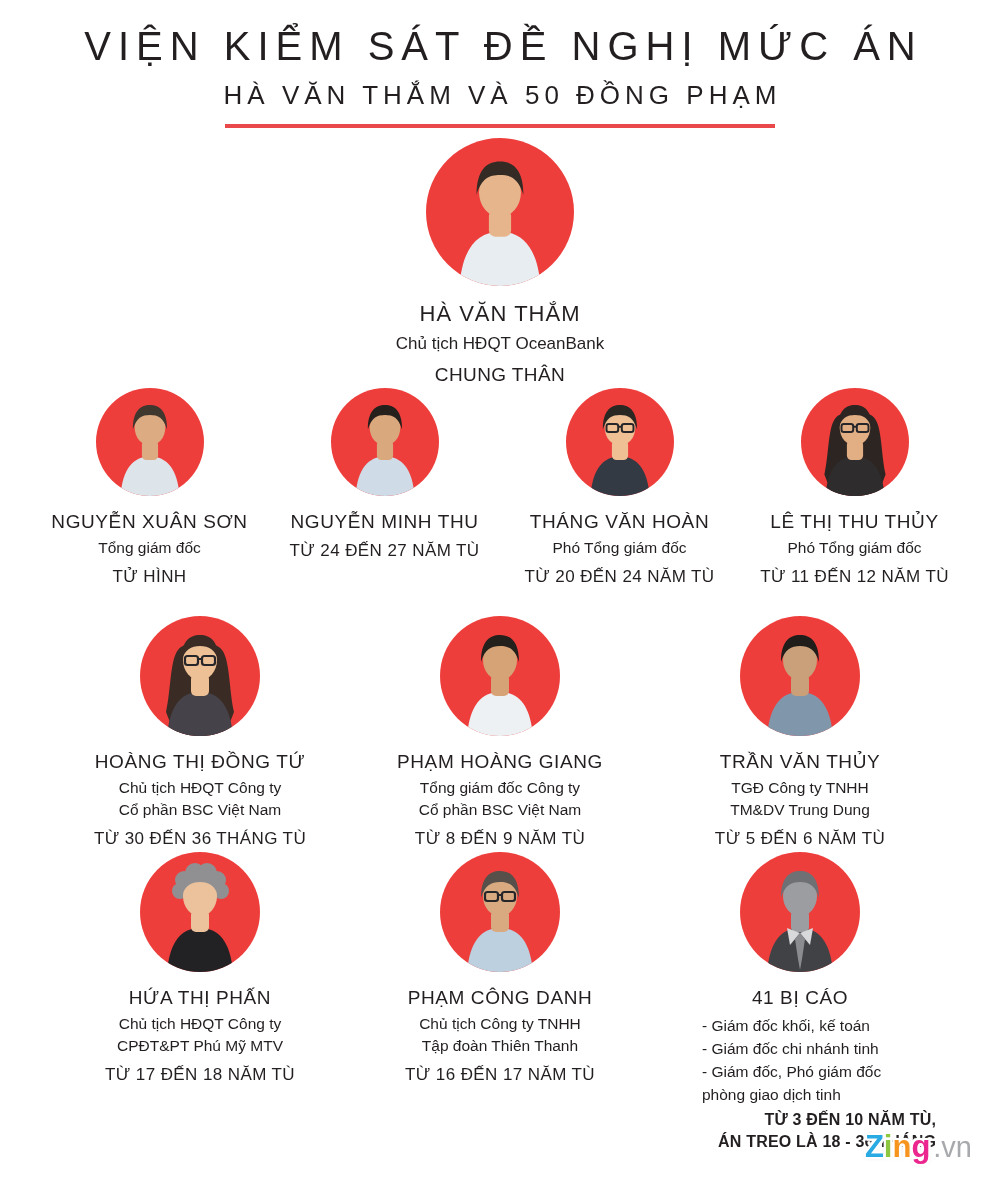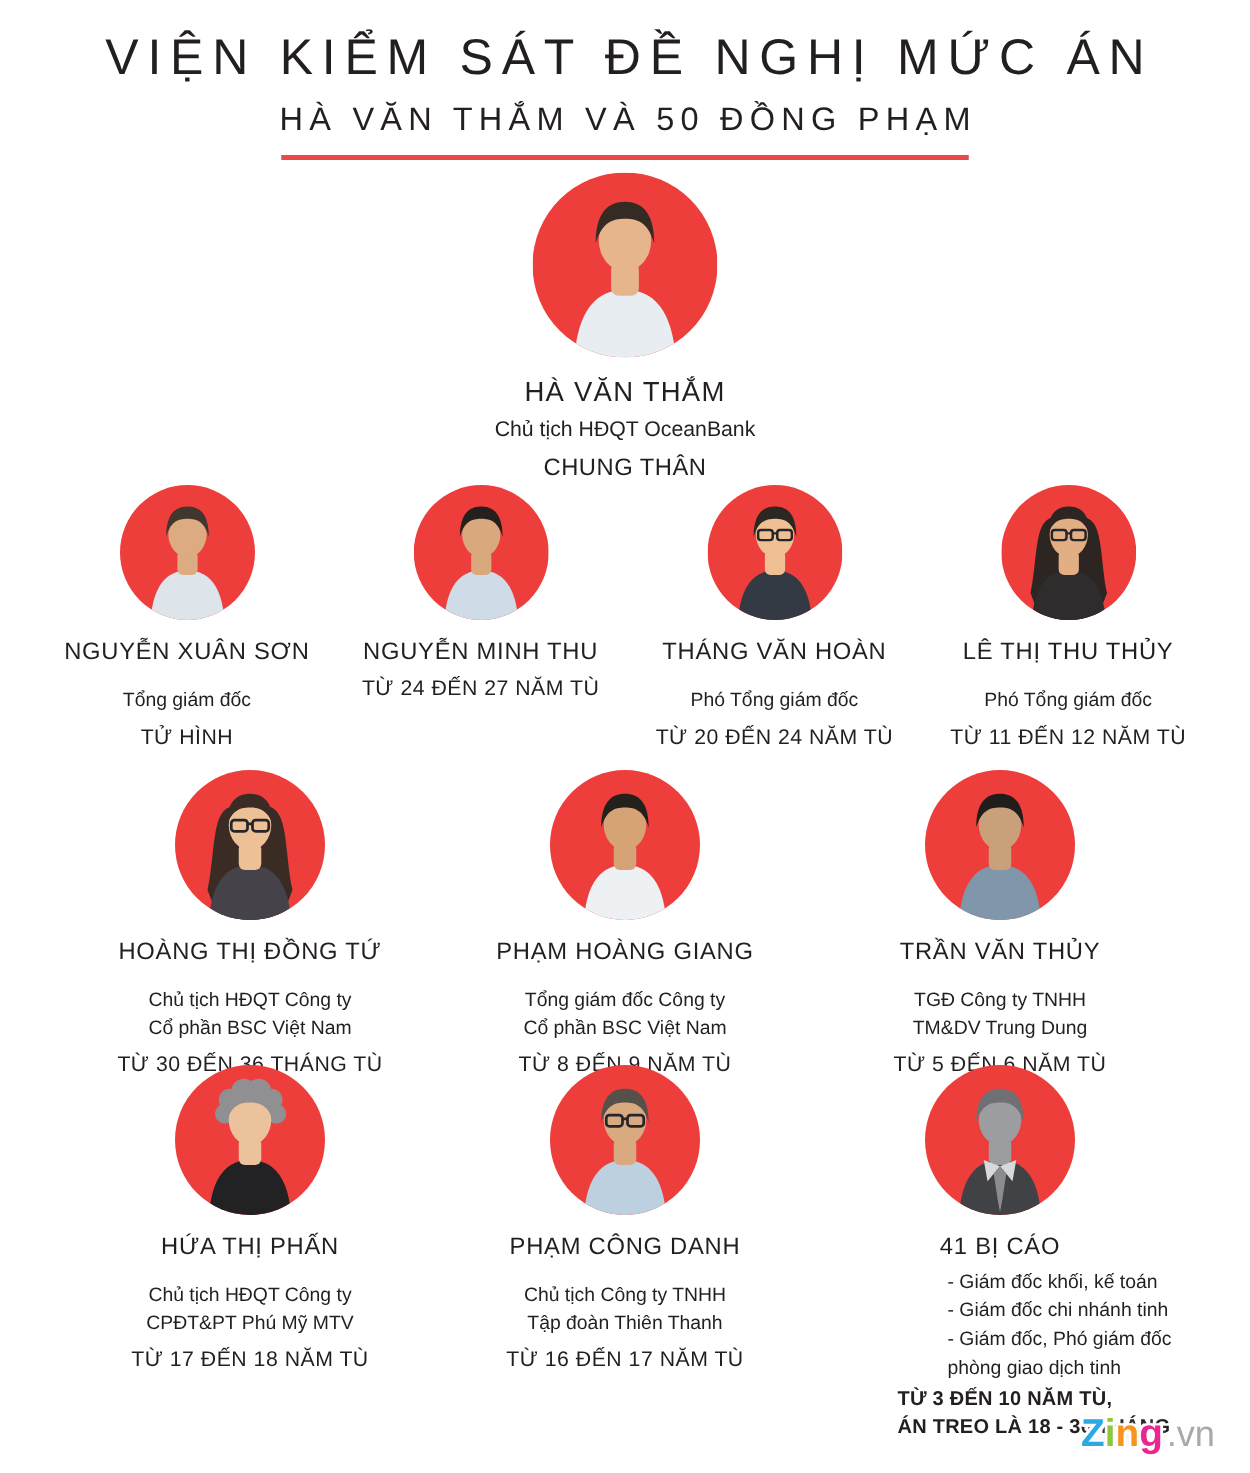--- a/index.html
+++ b/index.html
@@ -22,28 +22,28 @@
   .row3 .card,.row4 .card{width:300px}
 
   .card{display:flex;flex-direction:column;align-items:center;text-align:center;flex:none}
   .avatar{display:block}
   .row1 .avatar{width:148px;height:148px}
   .row2 .avatar{width:108px;height:108px}
   .row3 .avatar,.row4 .avatar{width:120px;height:120px}
 
   .name{font-size:19px;margin-top:15px;letter-spacing:.6px}
   .row1 .name{font-size:22px;letter-spacing:1px}
-  .role{font-size:15.5px;line-height:22px;margin-top:17px}
+  .role{font-size:15.5px;line-height:22px;margin-top:4px}
   .row1 .role{font-size:17px;margin-top:6px}
   .sentence{font-size:17px;font-weight:400;margin-top:8px;letter-spacing:.4px}
   .row1 .sentence{font-size:19px;margin-top:9px}
 
   .details{font-size:15.5px;line-height:23px;margin-top:5px;text-align:left;
-           align-self:flex-start;margin-left:108px}
-  .sentence2{font-size:16px;font-weight:700;line-height:22px;margin-top:3px;text-align:left;
+           align-self:flex-start;margin-left:52px}
+  .sentence2{font-size:16px;font-weight:700;line-height:22px;margin-top:3px;text-align:right;
              align-self:flex-start;margin-left:68px;letter-spacing:.2px}
 
   
   .gl{stroke:#26262a;stroke-width:2.2;fill:none}
 
   
   .logo{position:absolute;top:1129px;right:28px;display:flex;align-items:baseline}
   .lg-letter{font-size:31px;font-weight:700;
      text-shadow:-2px -2px 0 #fff,2px -2px 0 #fff,-2px 2px 0 #fff,2px 2px 0 #fff,
                  0 -2px 0 #fff,0 2px 0 #fff,-2px 0 0 #fff,2px 0 0 #fff,0 0 5px #d8d8d8}

